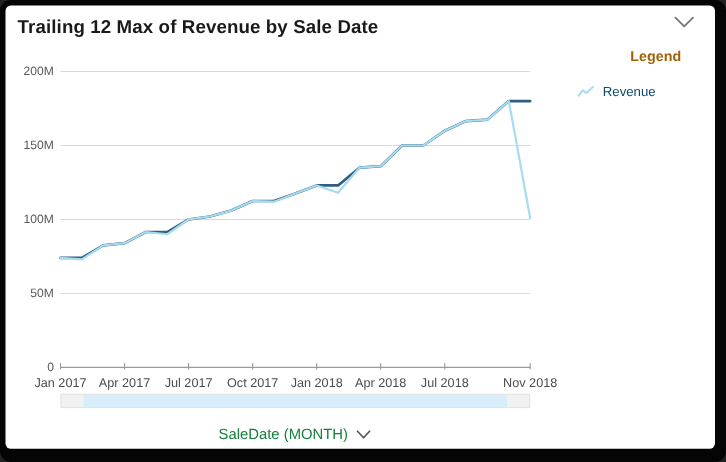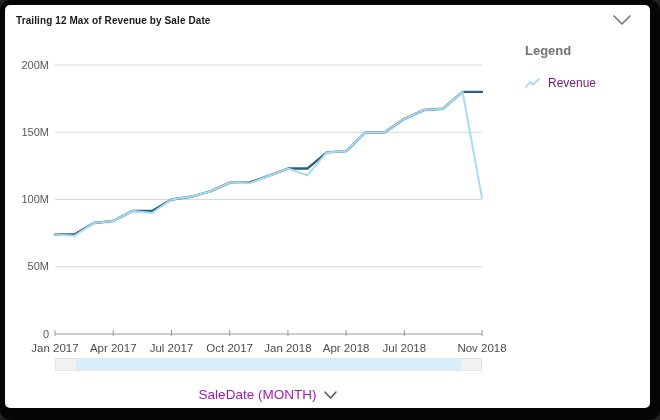--- a/index.html
+++ b/index.html
@@ -1,34 +1,34 @@
 <!DOCTYPE html>
 <html><head>
 <meta charset="utf-8">
 <style>
   html,body{margin:0;padding:0;background:#222;}
   .stage{position:relative;width:660px;height:420px;background:#050505;border-radius:10px;overflow:hidden;
          font-family:"Liberation Sans","DejaVu Sans",sans-serif;}
   .panel{position:absolute;left:5px;top:5px;width:645px;height:403px;background:#ffffff;border-radius:5px;}
-  .title{position:absolute;left:11px;top:10px;font-size:10px;font-weight:700;color:#1a1a1a;letter-spacing:.1px;}
+  .title{position:absolute;left:11px;top:10px;font-size:17px;font-weight:700;color:#1a1a1a;letter-spacing:.1px;}
   .collapse{position:absolute;left:606px;top:5px;width:22px;height:20px;cursor:pointer;}
   .legend{position:absolute;left:520px;top:38px;width:120px;}
-  .legend-title{font-size:13px;font-weight:700;color:#737373;margin-bottom:16px;}
+  .legend-title{font-size:13px;font-weight:700;color:#a16207;margin-bottom:16px;margin-left:48px;}
   .legend-item{display:flex;align-items:center;gap:8px;height:18px;margin-bottom:8px;cursor:pointer;}
-  .legend-item .lbl{font-size:12px;color:#701a75;}
+  .legend-item .lbl{font-size:12px;color:#0c4a6e;}
   #chart{position:absolute;left:0;top:0;pointer-events:none;}
   #chart polyline.series{pointer-events:auto;}
   .scroll-track{position:absolute;left:50px;top:353px;width:427px;height:13px;background:#f1f1f1;
                 border:1px solid #e4e4e4;box-sizing:border-box;cursor:pointer;}
   .scroll-sel{position:absolute;left:20px;right:20px;top:0;bottom:0;background:#d9eefb;cursor:grab;}
   .handle{position:absolute;top:0;bottom:0;width:20px;cursor:ew-resize;}
   .handle.l{left:0;} .handle.r{right:0;}
   .field-row{position:absolute;left:50px;top:382px;width:427px;display:flex;justify-content:center;
              align-items:center;gap:7px;cursor:pointer;}
-  .field-label{font-size:13.5px;color:#a21caf;}
+  .field-label{font-size:13.5px;color:#15803d;}
 </style>
 </head>
 <body>
 
 <div class="stage">
   <div class="panel">
 
     <div class="title">Trailing 12 Max of Revenue by Sale Date</div>
 
     <svg class="collapse" viewBox="0 0 22 20">

